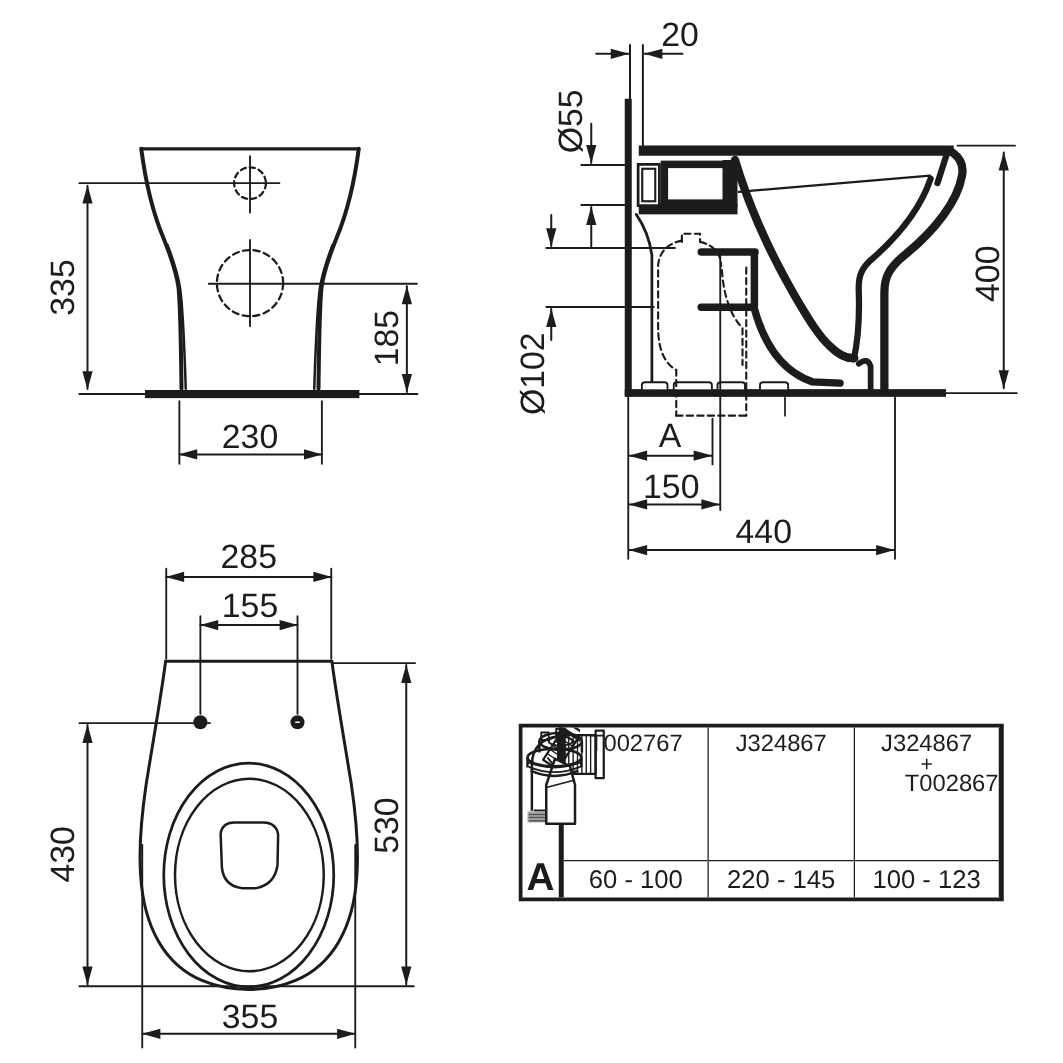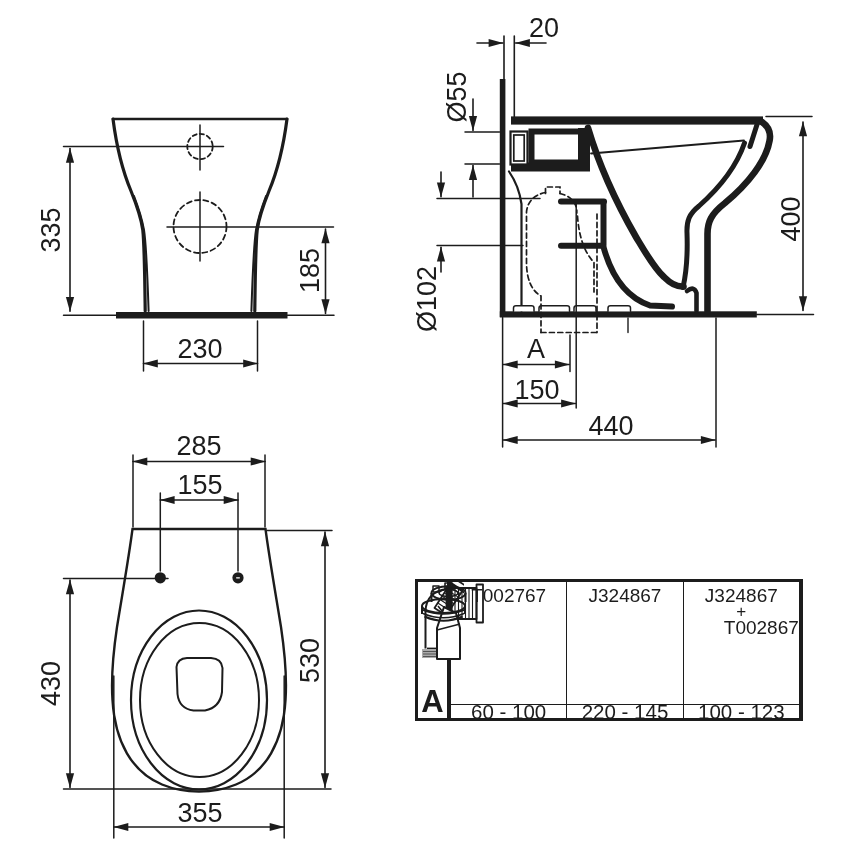--- a/index.html
+++ b/index.html
@@ -12,21 +12,21 @@
   #parts-table{position:absolute;left:415px;top:579px;width:388px;height:142px;
                border:3px solid #1c1c1c;box-sizing:border-box;display:flex;background:#fff;}
   .a-col{width:33px;border-right:4.5px solid #1c1c1c;box-sizing:border-box;display:flex;
          align-items:flex-end;justify-content:center;}
   .a-col span{font-size:31px;font-weight:bold;line-height:1;padding-bottom:1px;}
   .p-col{flex:1 1 0;display:flex;flex-direction:column;box-sizing:border-box;min-width:0;}
   .p-col.divided{border-right:1.5px solid #1c1c1c;}
   .p-head{text-align:center;font-size:19px;line-height:17px;padding-top:5px;white-space:nowrap;}
   .p-plus{text-align:center;font-size:17px;line-height:15px;}
   .p-icon{flex:1 1 auto;display:flex;align-items:center;justify-content:center;min-height:0;}
-  .p-range{height:14px;border-top:1.5px solid #1c1c1c;box-sizing:border-box;display:flex;
+  .p-range{height:30px;border-top:1.5px solid #1c1c1c;box-sizing:border-box;display:flex;
            align-items:center;justify-content:center;font-size:20.5px;white-space:nowrap;}
 </style>
 </head>
 <body>
 
 <div id="canvas">
 
 <svg width="850" height="850" viewBox="0 0 850 850">
   <defs>
     <marker id="arr" viewBox="0 0 16 10" refX="15.3" refY="5" markerWidth="16" markerHeight="10" orient="auto-start-reverse" markerUnits="userSpaceOnUse">

